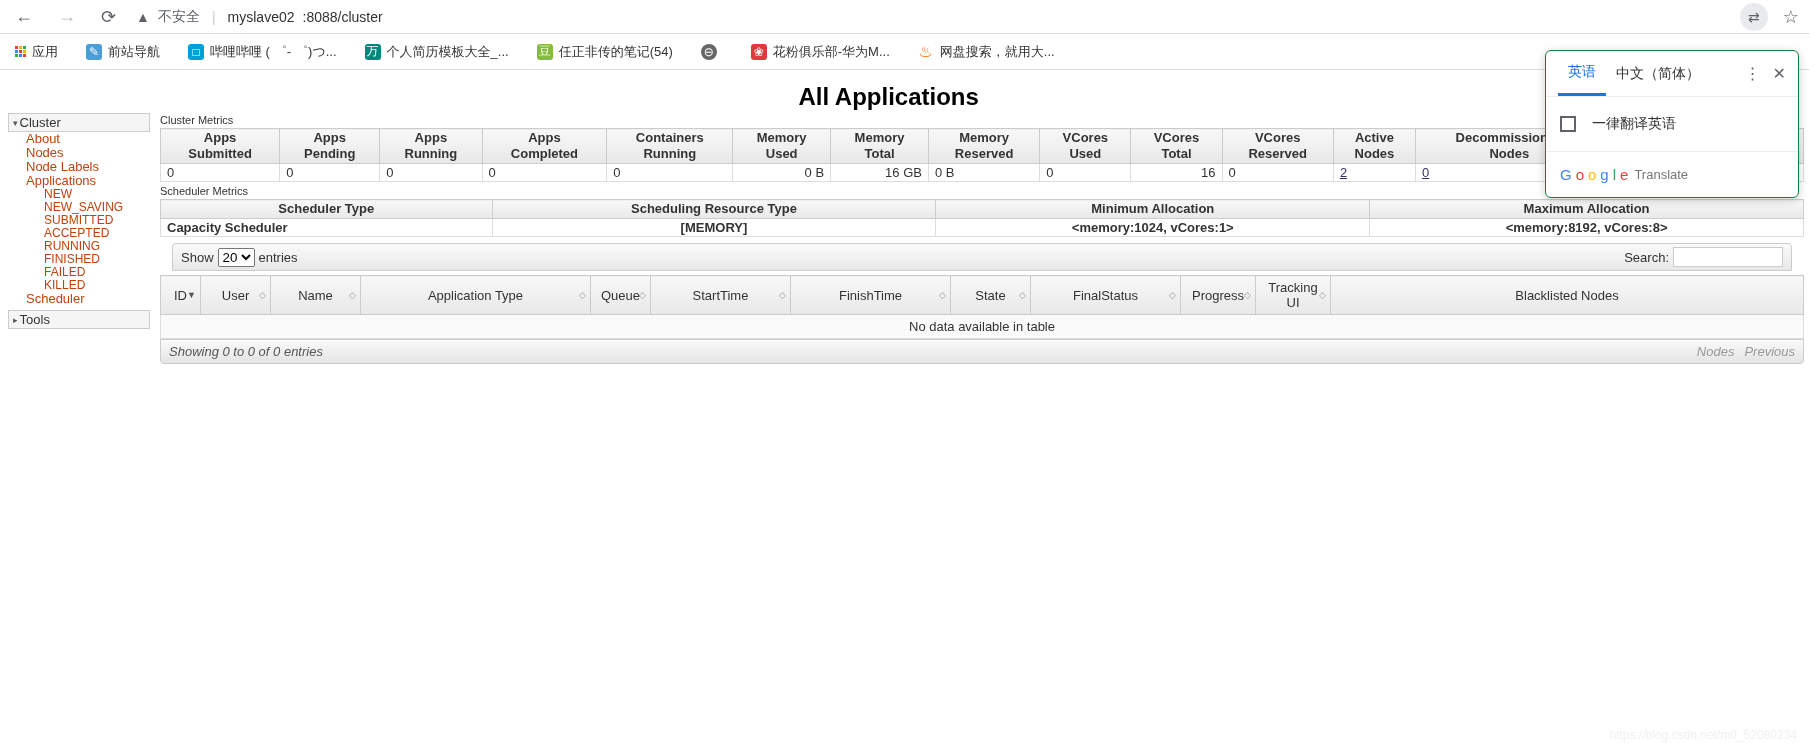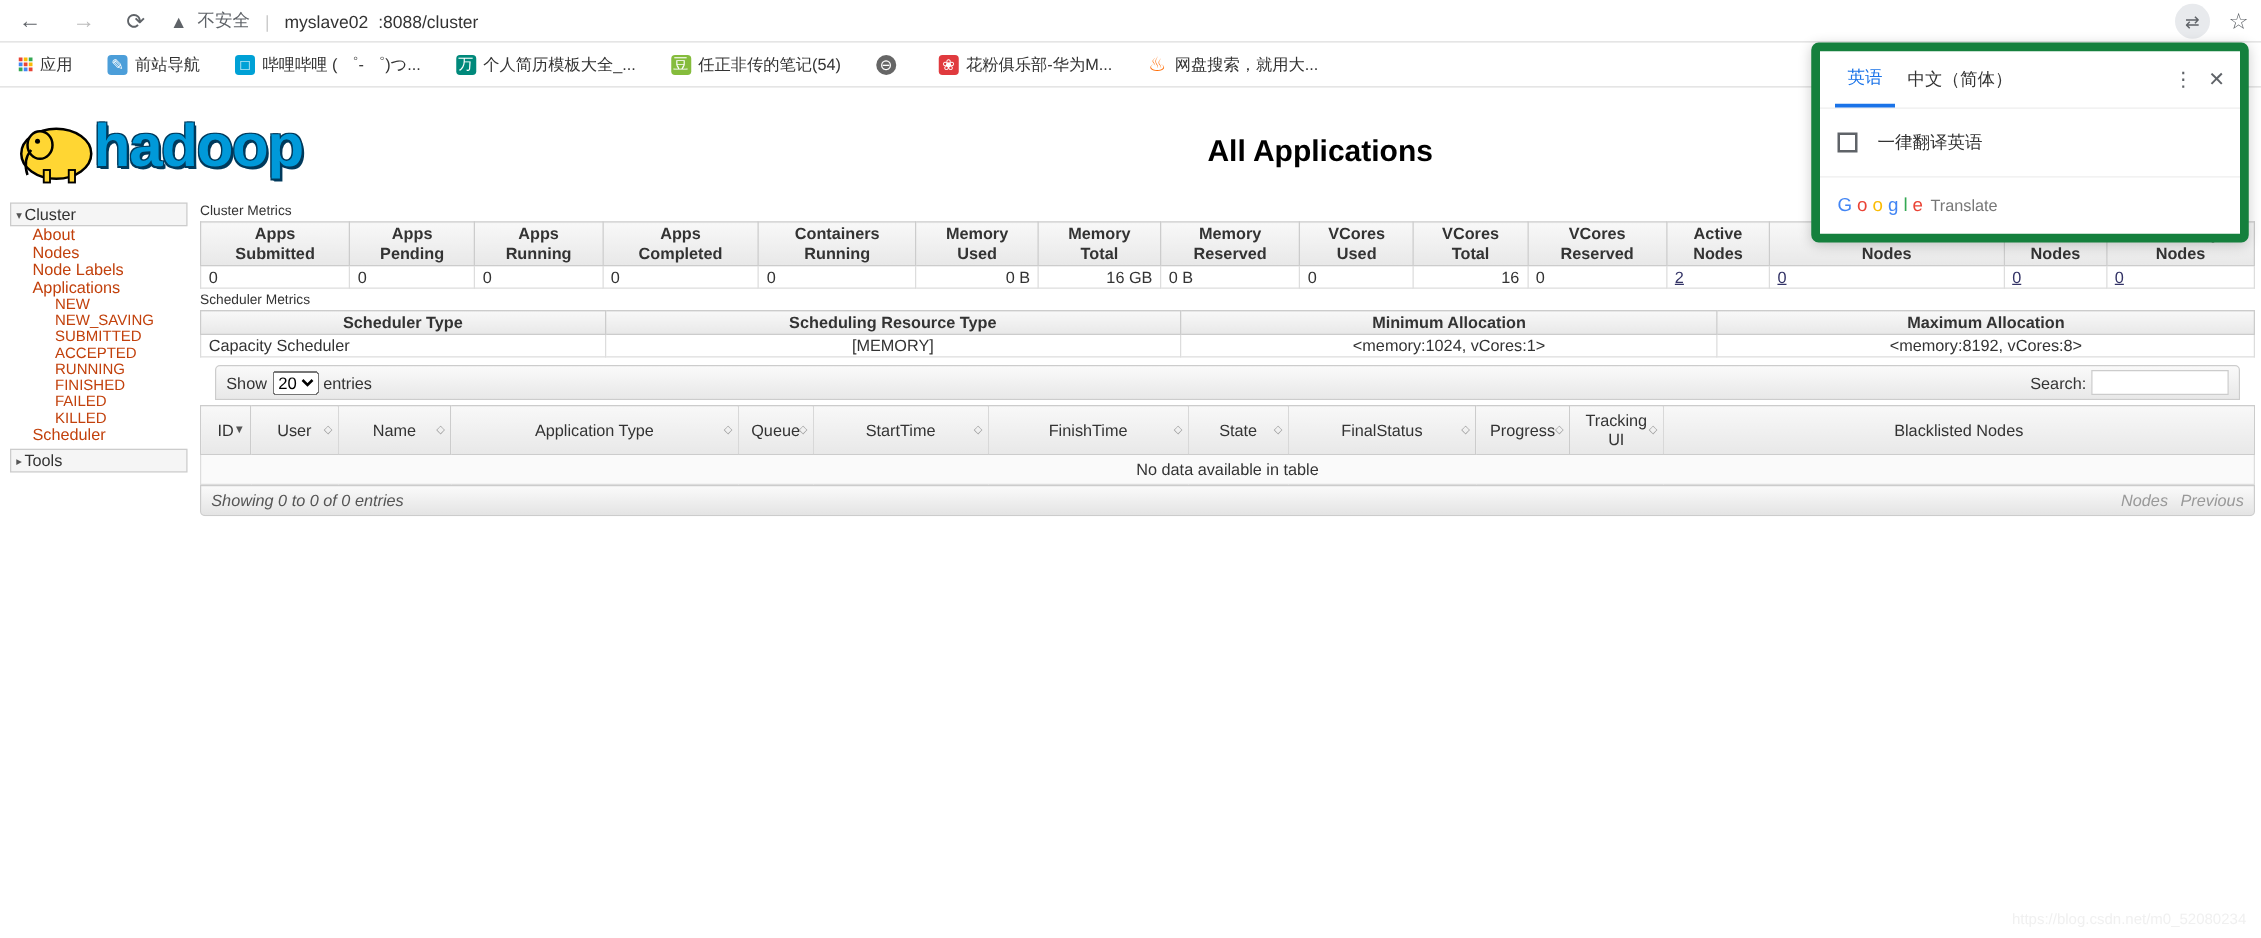--- a/index.html
+++ b/index.html
@@ -30,21 +30,21 @@
 .bk-icon { width: 16px; height: 16px; display:flex; align-items:center; justify-content:center; font-size:12px; border-radius:3px; }
 .bk-blue { background:#4c9ed9; color:#fff;}
 .bk-pink { background:#00a1d6; color:#fff;}
 .bk-teal { background:#00897b; color:#fff;}
 .bk-green{ background:#85bc3c; color:#fff;}
 .bk-gray { background:#666; color:#fff; border-radius:50%;}
 .bk-red  { background:#e03a3e; color:#fff;}
 .bk-orange{ color:#ff6a00; font-size:16px;}
 
 
-.translate-popup { position: absolute; top: 0px; right: 10px; width: 350px; background:#fff; border:7px solid #15803d; border-radius:6px; box-shadow:0 2px 10px rgba(0,0,0,0.2); z-index:100; overflow:hidden;}
+.translate-popup { position: absolute; top: 16px; right: 10px; width: 254px; background:#fff; border:1px solid #15803d; border-radius:6px; box-shadow:0 2px 10px rgba(0,0,0,0.2); z-index:100; overflow:hidden;}
 .translate-tabs { display:flex; align-items:center; padding: 0 12px; border-bottom:1px solid #eee;}
 .translate-tab { padding: 12px 10px; font-size:14px; cursor:pointer; color:#333;}
 .translate-tab.active { color:#1a73e8; border-bottom:3px solid #1a73e8; font-weight:500;}
 .translate-actions { margin-left:auto; display:flex; gap:12px; color:#5f6368; font-size:16px;}
 .translate-body { padding: 18px 14px; display:flex; align-items:center; gap:16px; font-size:14px;}
 .translate-check { width:16px; height:16px; border:2px solid #5f6368;}
 .translate-footer { padding: 14px; border-top:1px solid #eee; font-size:13px; color:#5f6368; display:flex; align-items:center; gap:4px;}
 .g-letter { font-weight:500; font-size:15px;}
 .g-b{color:#4285F4;}.g-r{color:#EA4335;}.g-y{color:#FBBC05;}.g-g{color:#34A853;}
 
@@ -64,21 +64,21 @@
 .nav-sublist { padding-left: 18px; }
 .nav-sublist a { font-size: 12px; line-height:13px;}
 
 
 .main { flex:1; padding: 0 5px; }
 .section-title { font-size: 11px; color:#333; margin: 3px 0 2px;}
 .metrics-table, .sched-table, .apps-table { width: 100%; border-collapse: collapse; font-size: 13px; }
 .metrics-table th, .sched-table th { background: linear-gradient(#f8f8f8, #e8e8e8); border:1px solid #ccc; padding: 1px 6px; font-weight: bold; text-align:center; line-height:16px;}
 .metrics-table td, .sched-table td { border:1px solid #ddd; padding: 1px 6px; text-align:left;}
 .sched-table td.center, .metrics-table th { text-align:center;}
-.sched-table td { border-top:none;}
+.sched-table td { border-top:none;font-weight:bold;}
 .metrics-table td a { color:#336; text-decoration:underline;}
 
 
 .dt-controls { display:flex; align-items:center; margin: 6px 12px 4px; background: linear-gradient(#fafafa,#e8e8e8); border:1px solid #ccc; padding: 3px 8px; border-radius: 4px 4px 0 0;}
 .dt-controls select { margin: 0 4px;}
 .dt-search-wrap { margin-left:auto; display:flex; align-items:center; gap:4px;}
 .dt-search-wrap input { border:1px solid #ccc; height:20px; width:110px;}
 
 .apps-table th { background: linear-gradient(#f8f8f8, #e8e8e8); border:1px solid #ccc; padding:4px 6px; font-weight:normal; position:relative; font-size:13px;}
 .apps-table th .sort { position:absolute; right:4px; top:50%; transform:translateY(-50%); font-size:9px; color:#999; line-height:7px;}
@@ -177,33 +177,20 @@
         <span class="g-letter g-y">o</span>
         <span class="g-letter g-b">g</span>
         <span class="g-letter g-g">l</span>
         <span class="g-letter g-r">e</span>
       <span style="color:#777; margin-left:2px;">Translate</span>
     </div>
   </div>
 </div>
 
 <div class="header-area">
-  <div class="logo-wrap">
-    <div class="hadoop-logo">
-      <svg class="elephant" viewBox="0 0 70 60">
-        <ellipse cx="35" cy="35" rx="28" ry="20" fill="#ffd633" stroke="#000" stroke-width="2"></ellipse>
-        <ellipse cx="22" cy="28" rx="10" ry="11" fill="#ffd633" stroke="#000" stroke-width="2"></ellipse>
-        <circle cx="20" cy="25" r="2" fill="#000"></circle>
-        <path d="M15 32 Q8 40 12 52" fill="none" stroke="#000" stroke-width="2"></path>
-        <rect x="25" y="48" width="5" height="10" fill="#ffd633" stroke="#000" stroke-width="1.5"></rect>
-        <rect x="45" y="48" width="5" height="10" fill="#ffd633" stroke="#000" stroke-width="1.5"></rect>
-      </svg>
-      <span class="hadoop-text">hadoop</span>
-    </div>
-  </div>
   <div class="page-title">All Applications</div>
   <span class="truncated-text">ged</span>
 </div>
 
 <div class="page">
 
   <div class="sidebar">
     <div class="nav-section">
         <span class="tri">▾</span>
         <span>Cluster</span>

